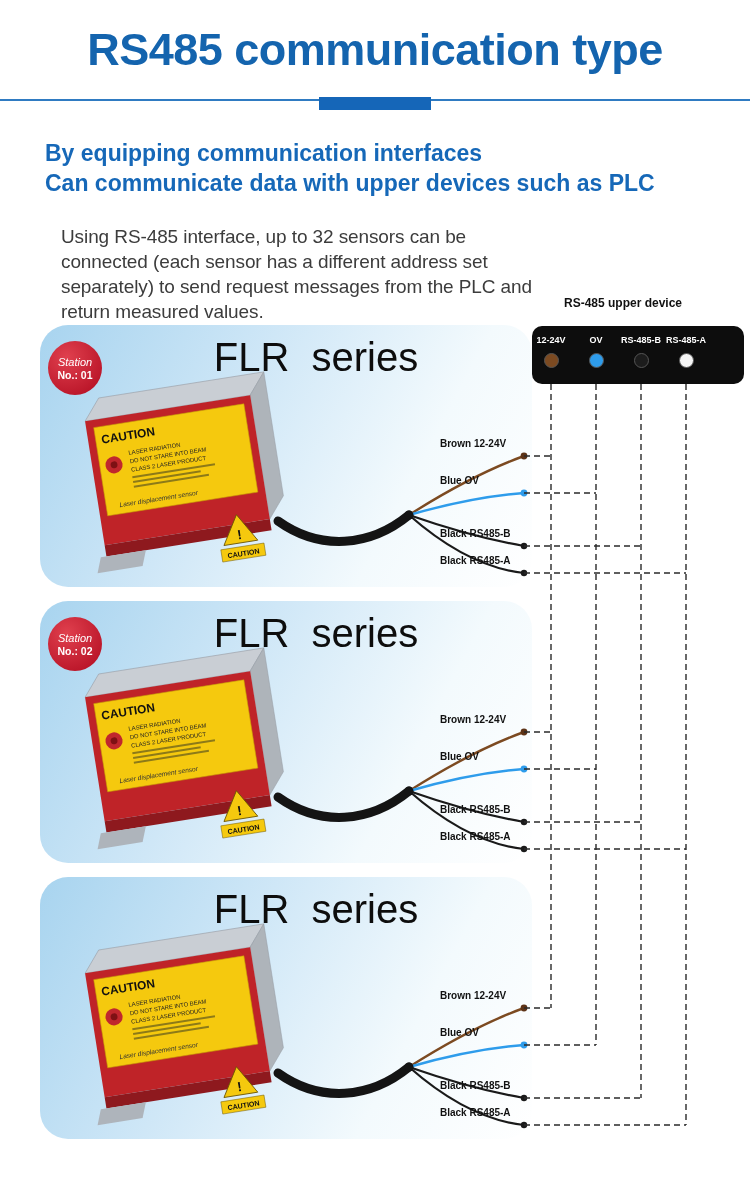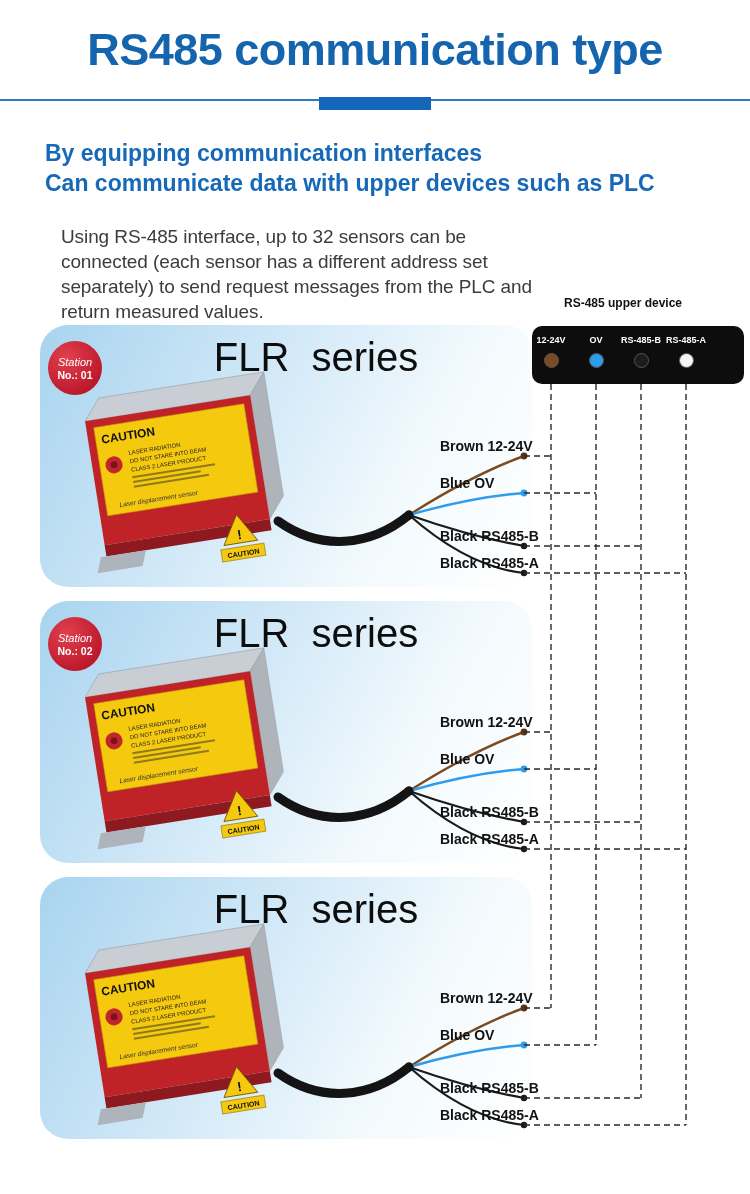--- a/index.html
+++ b/index.html
@@ -36,21 +36,21 @@
 
   .badge{position:absolute;left:8px;top:16px;width:54px;height:54px;border-radius:50%;
          background:radial-gradient(circle at 35% 30%,#e0404e,#b00a1f);
          color:#fff;display:flex;flex-direction:column;align-items:center;justify-content:center;}
   .badge-l1{font-size:11px;font-style:italic;text-align:center;}
   .badge-l2{font-size:10.5px;font-weight:bold;margin-top:1px;}
 
   .series{position:absolute;left:60px;right:0;top:10px;text-align:center;
           font-size:40px;color:#0d0d0d;white-space:pre;}
 
-  .wire-label{position:absolute;left:400px;width:126px;font-size:14px;font-weight:bold;color:#111;}
+  .wire-label{position:absolute;left:400px;width:126px;font-size:10px;font-weight:bold;color:#111;}
   .wl-1{top:113px;} .wl-2{top:150px;} .wl-3{top:203px;} .wl-4{top:230px;}
 
   
   .overlay{position:absolute;top:0;left:0;width:750px;height:1194px;z-index:4;pointer-events:none;}
 </style>
 </head>
 <body>
 
 <div class="page">
 

